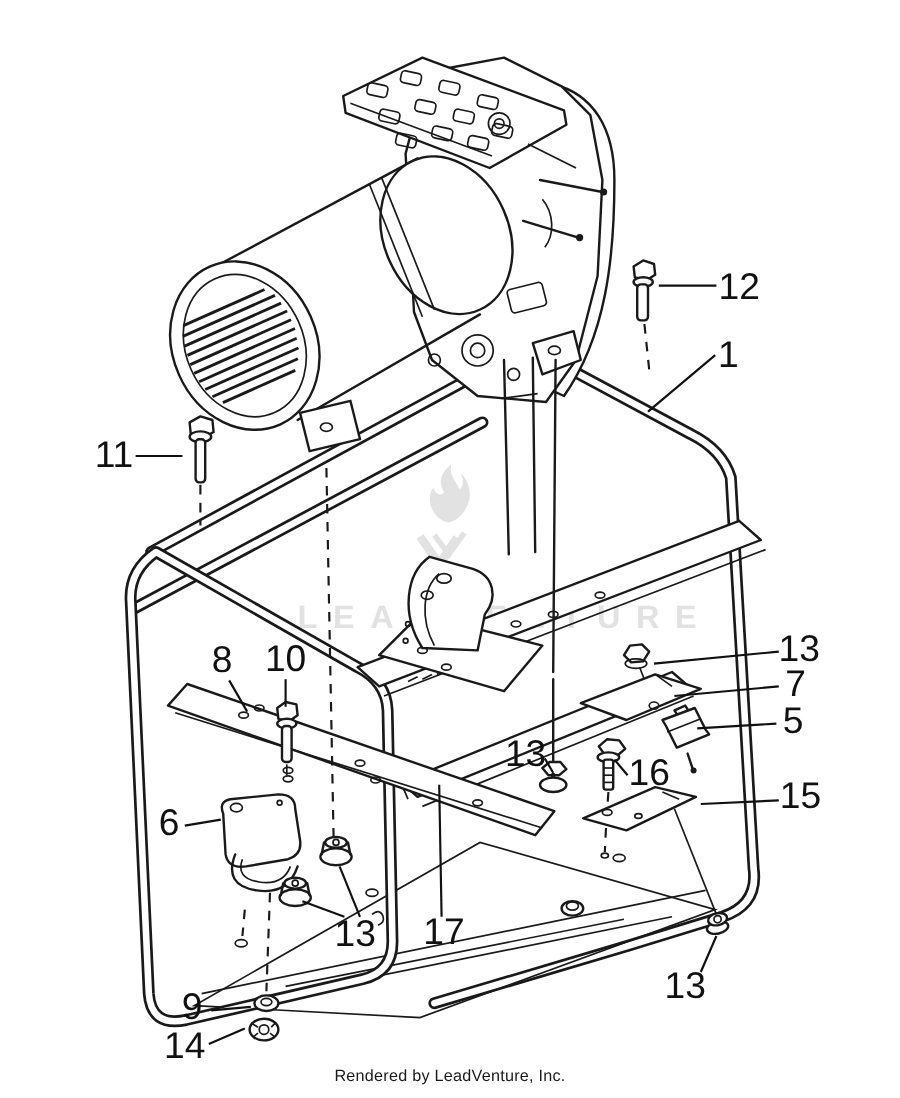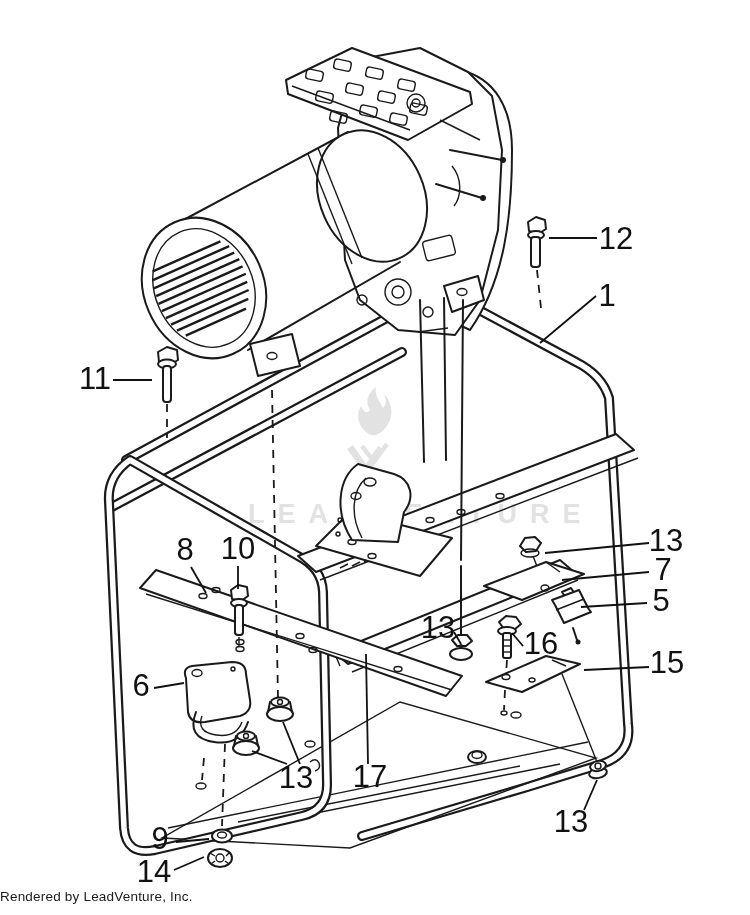--- a/index.html
+++ b/index.html
@@ -7,21 +7,21 @@
         font-family:"Liberation Sans", sans-serif;}
   svg{position:absolute;left:0;top:0;}
   .ln{stroke:#1a1a1a;stroke-width:2;fill:none;stroke-linecap:round;stroke-linejoin:round;}
   .thin{stroke:#1a1a1a;stroke-width:1.4;fill:none;}
   .wh{fill:#ffffff;stroke:#1a1a1a;stroke-width:2;stroke-linejoin:round;}
   .tube-out{fill:none;stroke:#1a1a1a;stroke-width:10;stroke-linecap:round;stroke-linejoin:round;}
   .tube-in{fill:none;stroke:#ffffff;stroke-width:5.5;stroke-linecap:round;stroke-linejoin:round;}
   .dash{stroke:#1a1a1a;stroke-width:1.8;fill:none;stroke-dasharray:8 7;}
   .hatch{stroke:#1a1a1a;stroke-width:2.4;fill:none;}
   .callout-text{font-family:"Liberation Sans",sans-serif;font-size:31px;fill:#111;}
-  .footer{position:absolute;left:0;top:889px;width:100%;
+  .footer{position:absolute;left:0;top:889px;width:100%;text-align:center;
           font-size:13.5px;color:#1a1a1a;letter-spacing:0.2px;}
   .wm-text{font-family:"Liberation Sans",sans-serif;font-weight:bold;font-size:27px;
            letter-spacing:13px;fill:#e2e2e2;}
 </style>
 </head>
 <body>
 
 <div class="page">
 <svg id="diagram" width="750" height="915" viewBox="0 0 750 915">
 

